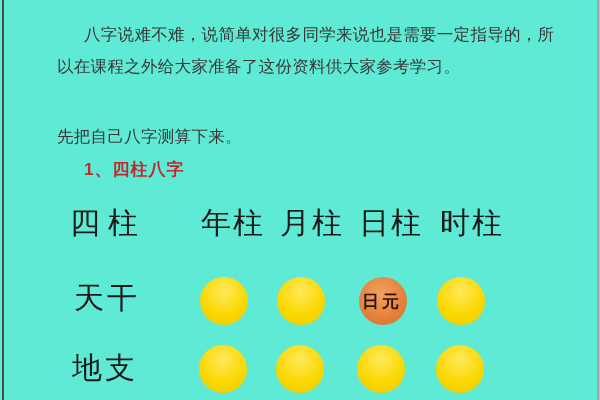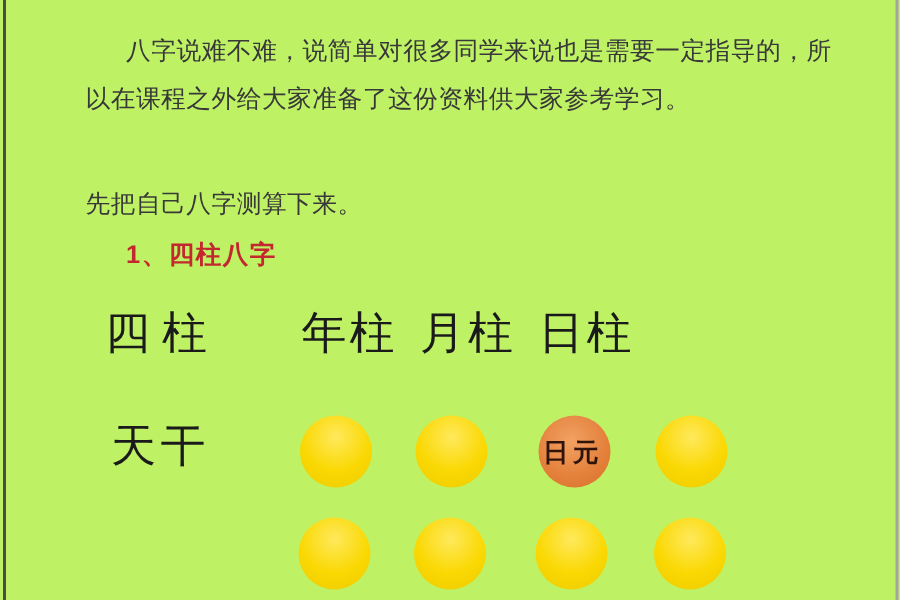--- a/index.html
+++ b/index.html
@@ -1,20 +1,20 @@
 <!DOCTYPE html>
 <html><head>
 <meta charset="utf-8">
 <style>
   html, body { margin: 0; padding: 0; }
   .page {
     position: relative;
     width: 600px;
     height: 400px;
-    background: #bef264;
+    background: #5eead4;
     overflow: hidden;
     font-family: "Liberation Sans", "DejaVu Sans", sans-serif;
   }
   .edge { position: absolute; top: 0; bottom: 0; }
   .edge-left  { left: 2px;  width: 2px; background: #4a4a4a; }
   .edge-right { left: 597px; width: 2px; background: #a3a3a3; }
 
   .bodyline {
     position: absolute;
     font-size: 16.5px;
@@ -82,22 +82,24 @@
   <div class="bodyline" style="left:57px; top:56px">以在课程之外给大家准备了这份资料供大家参考学习。</div>
   <div class="bodyline" style="left:57px; top:126px">先把自己八字测算下来。</div>
 
   <div class="heading" style="left:84px; top:160px">1、四柱八字</div>
 
   <div class="kai table-corner">四柱</div>
 
   <div class="kai col-header" style="left:181px">年柱</div>
   <div class="kai col-header" style="left:260px">月柱</div>
   <div class="kai col-header" style="left:339px">日柱</div>
+  <div class="kai col-header" style="left:420px">时柱</div>
 
   <div class="kai row-label" style="left:74px; top:281px">天干</div>
+  <div class="kai row-label" style="left:72px; top:351px">地支</div>
 
   <div class="circle yellow" style="left:200px; top:277px"></div>
   <div class="circle yellow" style="left:277px; top:277px"></div>
   <div class="circle orange" style="left:359px; top:277px">
     <span class="day-master-text">日元</span>
   </div>
   <div class="circle yellow" style="left:437px; top:277px"></div>
 
   <div class="circle yellow" style="left:199px; top:345px"></div>
   <div class="circle yellow" style="left:276px; top:345px"></div>

